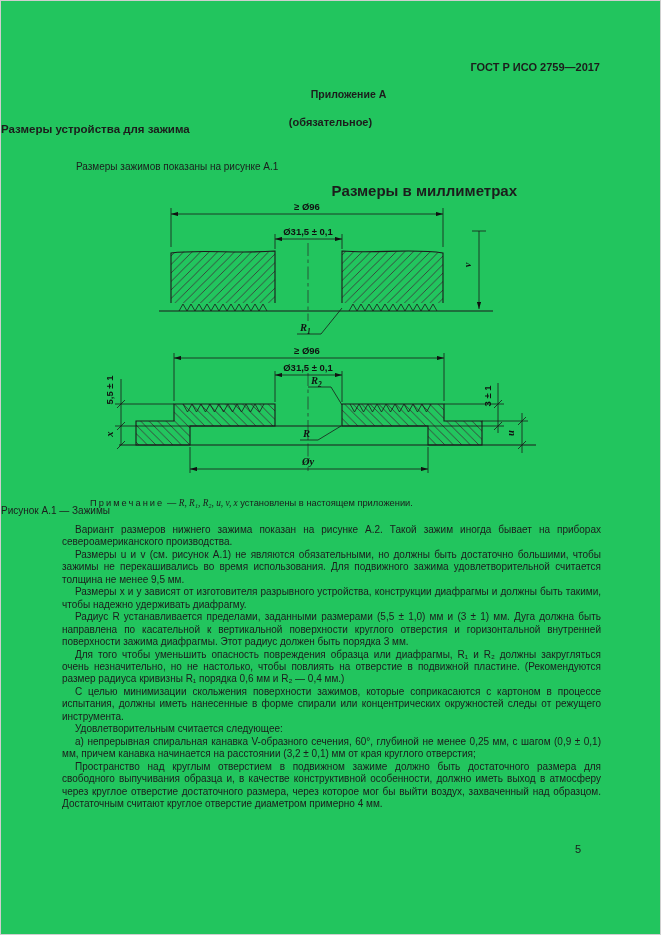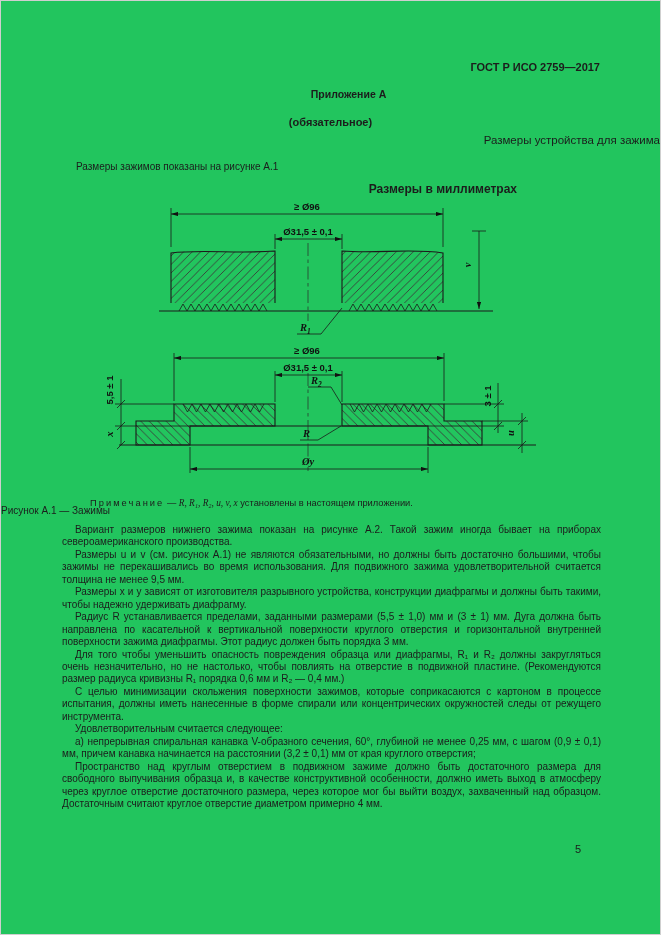--- a/index.html
+++ b/index.html
@@ -4,23 +4,23 @@
 <style>
   html,body{margin:0;padding:0;background:#ffffff;}
   .page{
     position:relative;width:661px;height:935px;background:#22c55e;
     font-family:"Liberation Sans","DejaVu Sans",sans-serif;color:#1c1c1c;
     box-sizing:border-box;border:1px solid #cfcfcf;overflow:hidden;
   }
   .hdr{position:absolute;top:60px;right:60px;font-weight:bold;font-size:11px;}
   .app-line1{position:absolute;top:87px;left:0;width:100%;text-align:center;font-weight:bold;font-size:10.5px;padding-left:18px;}
   .app-line2{position:absolute;top:115px;left:0;width:100%;text-align:center;font-weight:bold;font-size:11px;}
-  .ttl{position:absolute;top:122px;left:0;width:100%;text-align:right;font-weight:normal;font-size:11.5px;margin-top:11px;}
+  .ttl{position:absolute;top:122px;left:0;width:100%;text-align:left;font-weight:bold;font-size:11.5px;}
   .intro{position:absolute;top:160px;left:75px;font-size:10px;}
-  .units{position:absolute;top:181px;right:143px;font-weight:bold;font-size:12px;}
+  .units{position:absolute;top:181px;right:143px;font-weight:bold;font-size:15px;}
   svg.fig{position:absolute;left:60px;top:192px;}
   .note{position:absolute;top:482px;left:61px;width:539px;font-size:9.3px;margin:15px;text-indent:13px;}
   .note .sp{letter-spacing:.22em;}
   .note i{font-family:"Liberation Serif","DejaVu Serif",serif;}
   .cap{position:absolute;top:504px;left:0;width:100%;font-size:10px;}
   .bodytext{position:absolute;top:523px;left:61px;width:539px;font-size:10px;line-height:12.45px;text-align:justify;}
   .bodytext p{margin:0;text-indent:13px;}
   .pnum{position:absolute;top:842px;left:574px;font-size:11px;}
   
   .ln{stroke:#1a1a1a;stroke-width:1.1;fill:none;}

